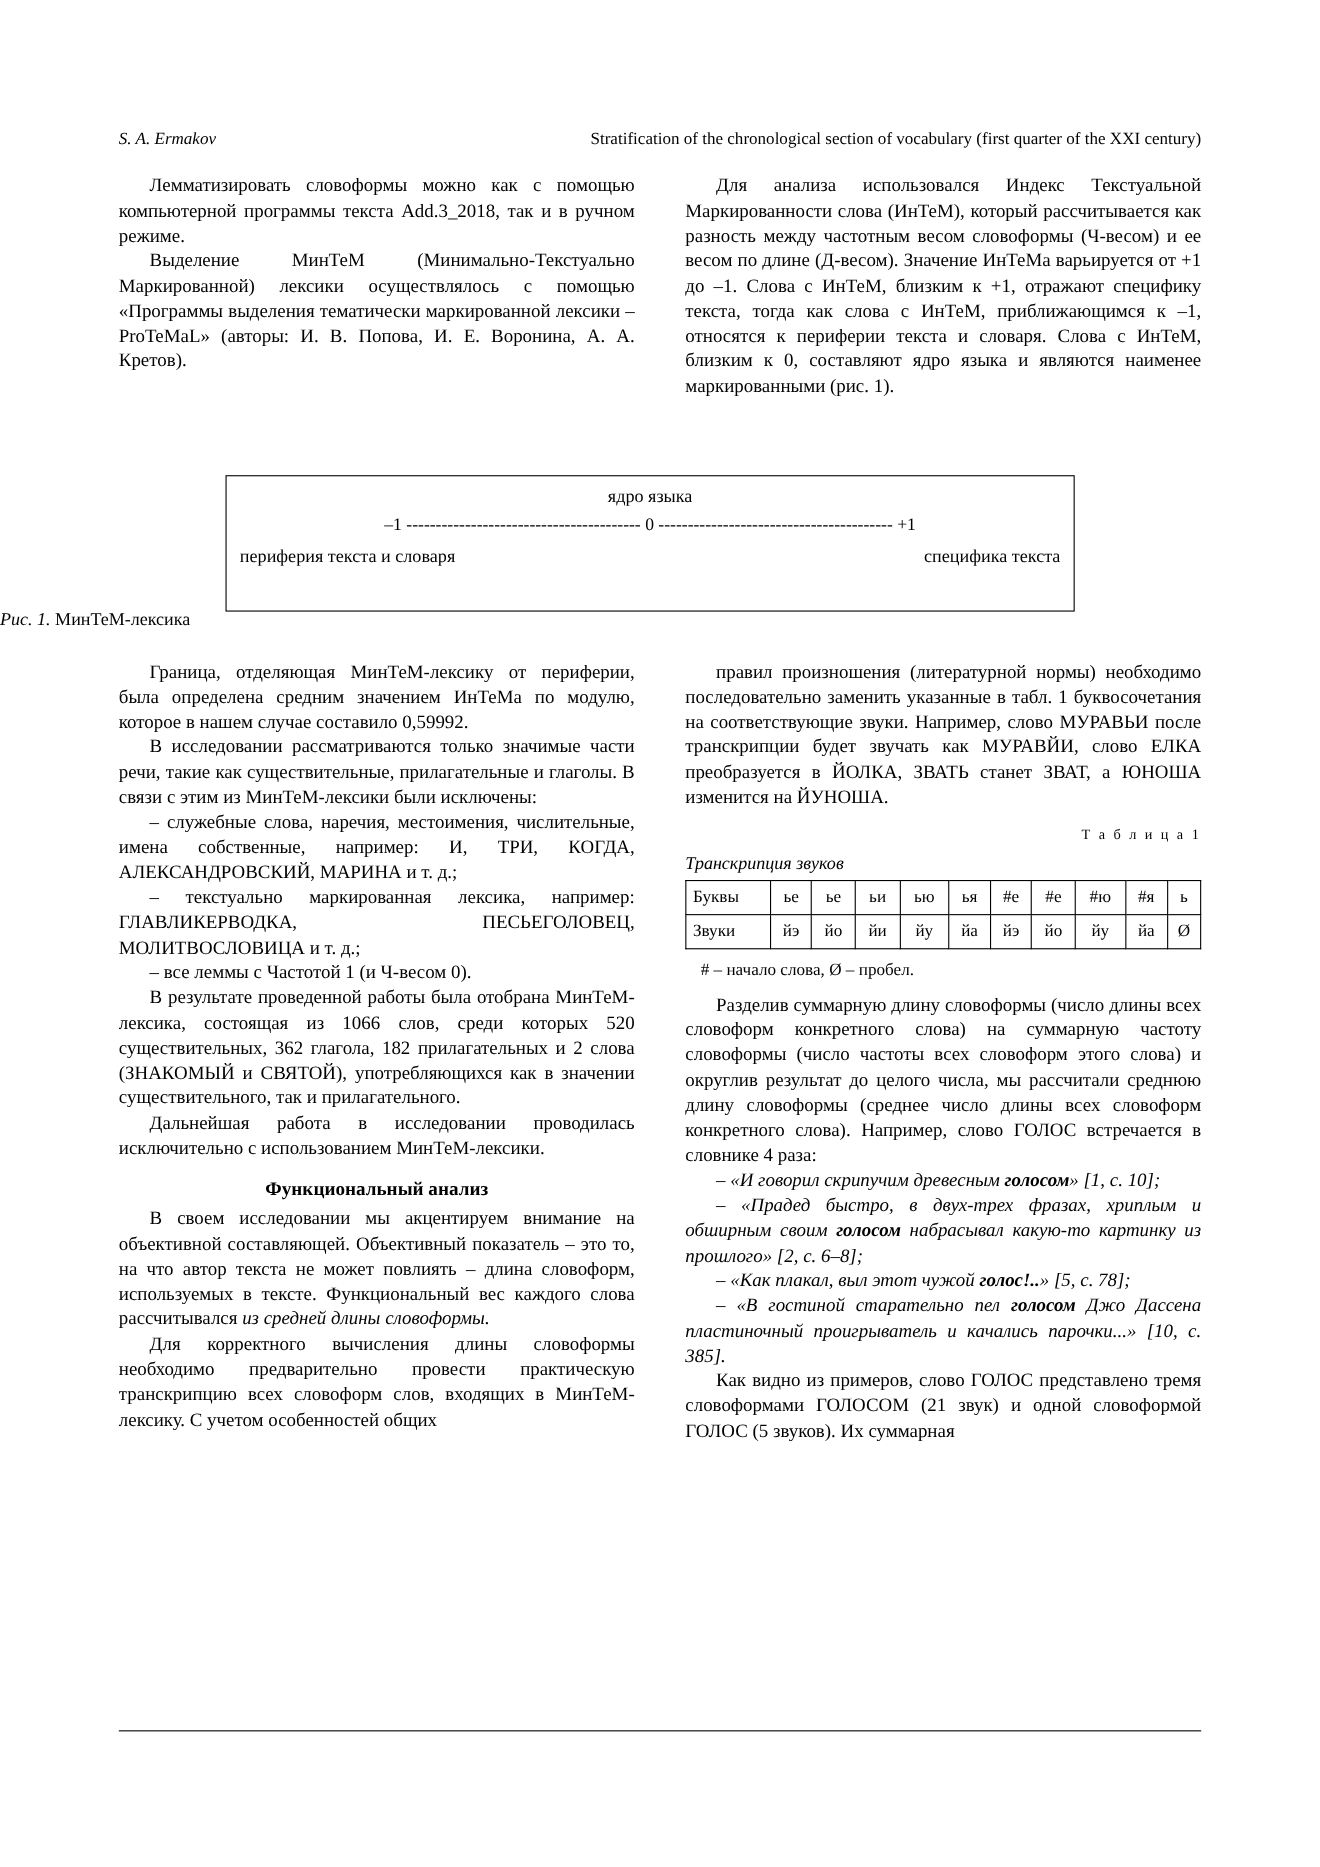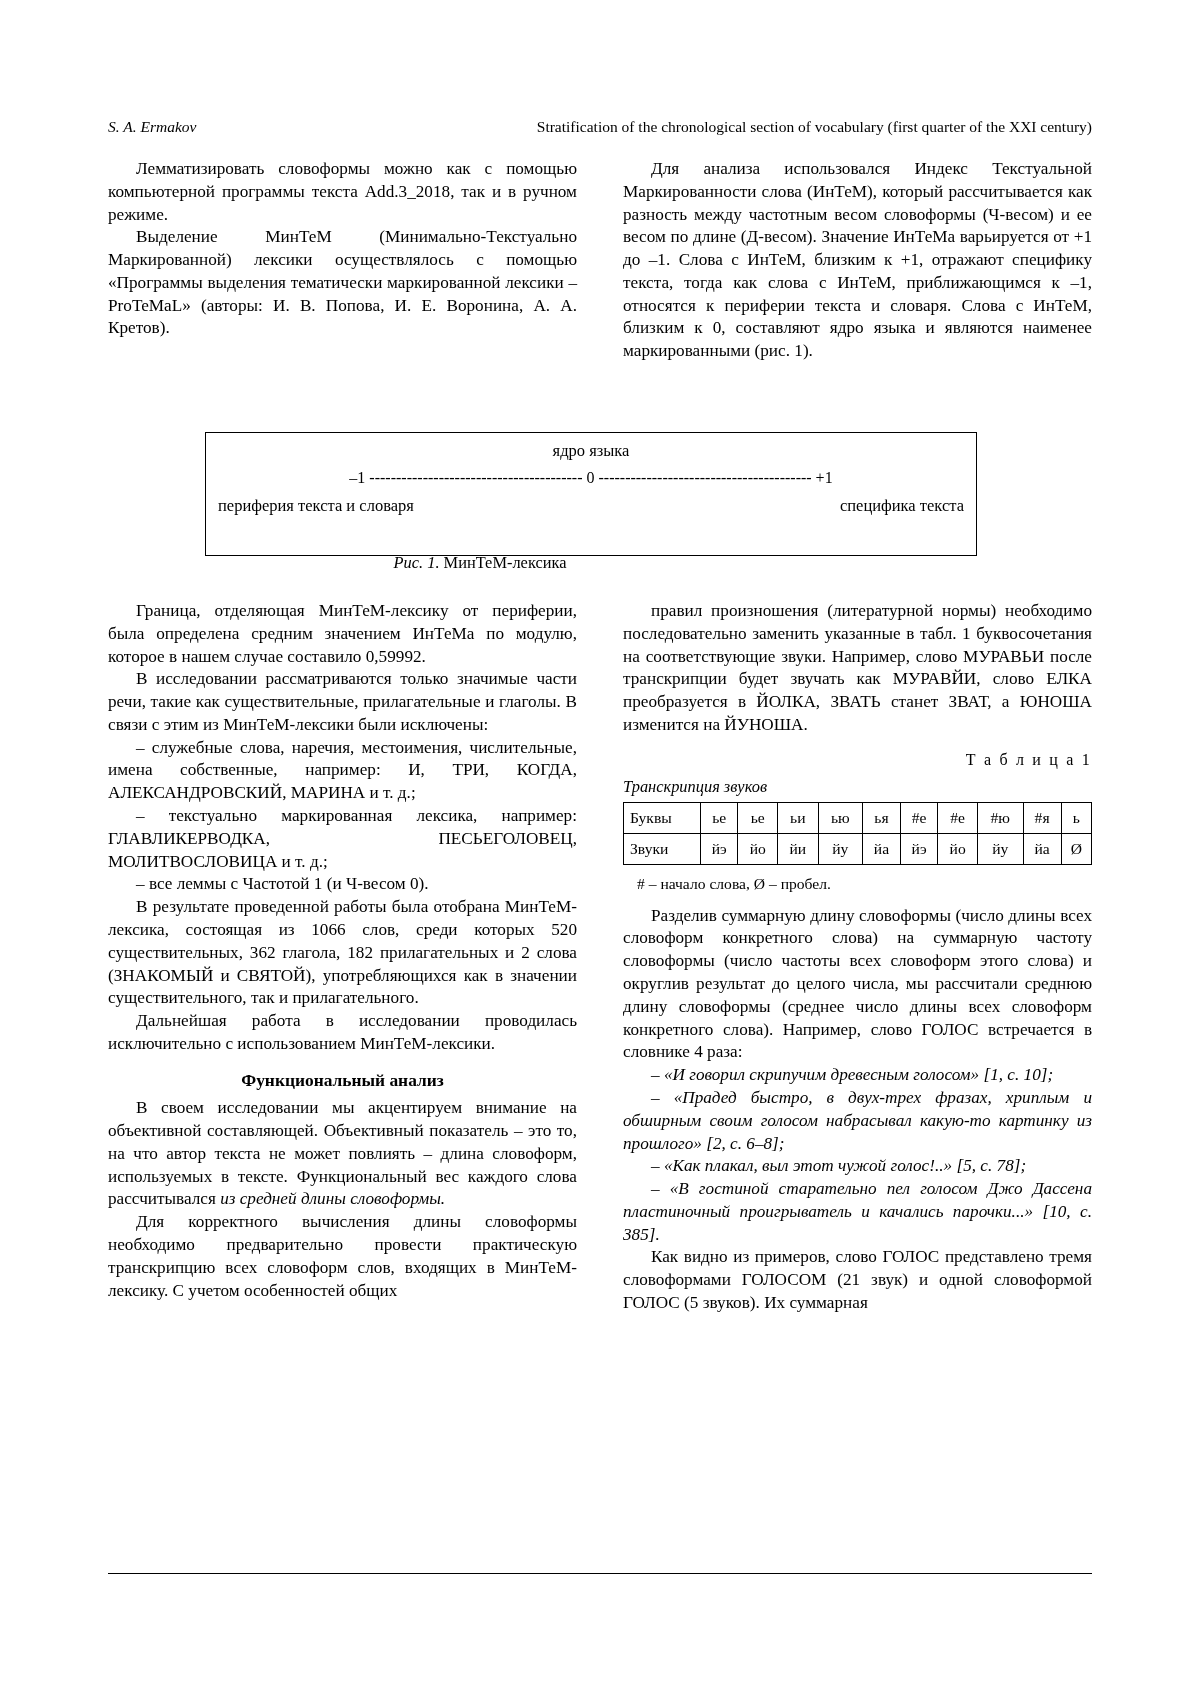--- a/index.html
+++ b/index.html
@@ -94,37 +94,37 @@
     display: flex;
     justify-content: space-between;
     margin-top: 9px;
     padding: 0 12px;
   }
   .fig-caption {
     position: absolute;
     top: 553px;
     left: 0;
     width: 960px;
-    text-align: center;
+    text-align: left;
     font-size: 16.4px;
   }
   .fig-caption .ital { font-style: italic; }
   
   .cols-bottom {
     position: absolute;
     top: 600px;
     left: 108px;
     width: 984px;
     display: flex;
     gap: 46px;
   }
   
   .tbl-label {
     text-align: right;
-    font-size: 16px;
+    font-size: 13px;
     letter-spacing: 2.2px;
     margin: 14px 0 8px 0;
   }
   .tbl-title {
     font-style: italic;
     font-size: 16.4px;
     margin-bottom: 5px;
     text-align: left;
   }
   table.transcription {
@@ -161,21 +161,21 @@
   .footer {
     position: absolute;
     top: 1586px;
     left: 108px;
     width: 984px;
     font-size: 16.2px;
     display: flex;
     justify-content: space-between;
   }
   .it { font-style: italic; }
-  .bi { font-style: italic; font-weight: normal; }
+  .bi { font-style: italic; font-weight: bold; }
 </style>
 </head>
 <body>
 
 <div class="page">
 
   <div class="runhead">
     <span class="author">S. A. Ermakov</span>
     <span class="title">Stratification of the chronological section of vocabulary (first quarter of the XXI century)</span>
   </div>

